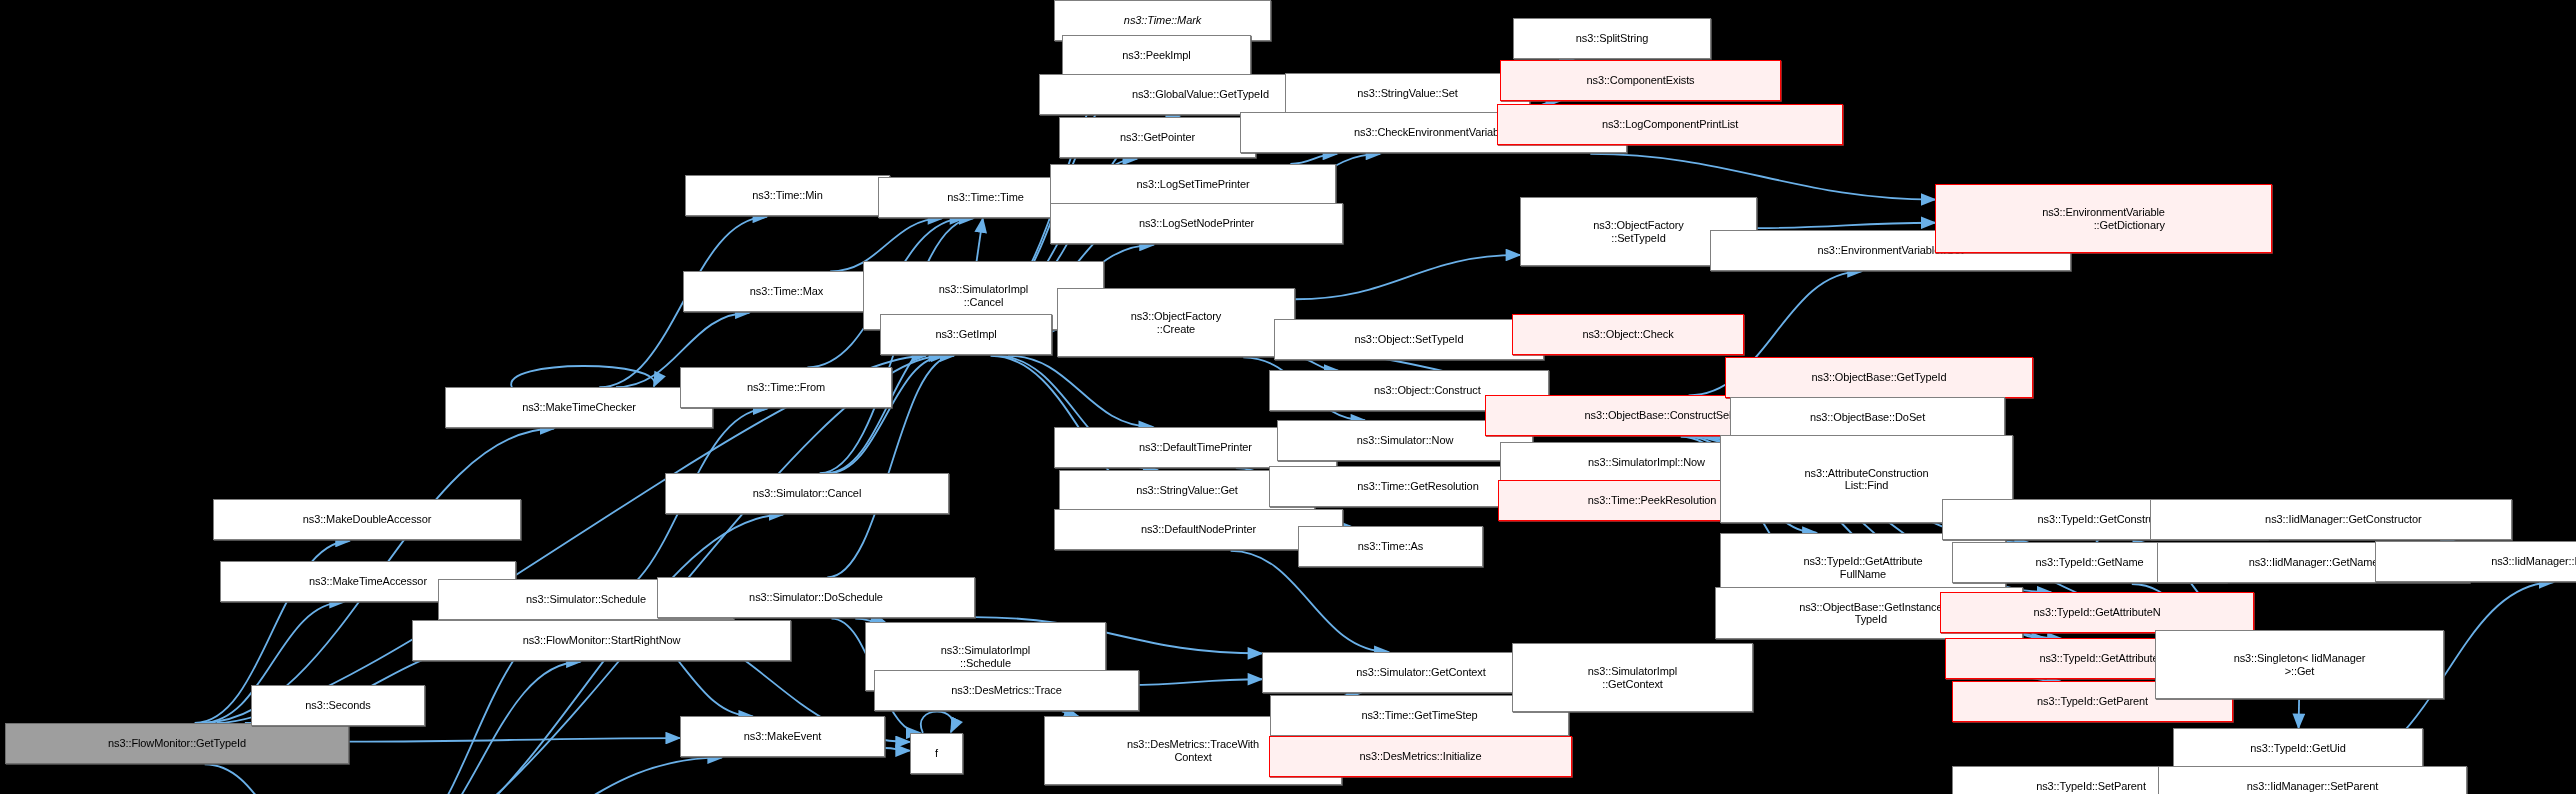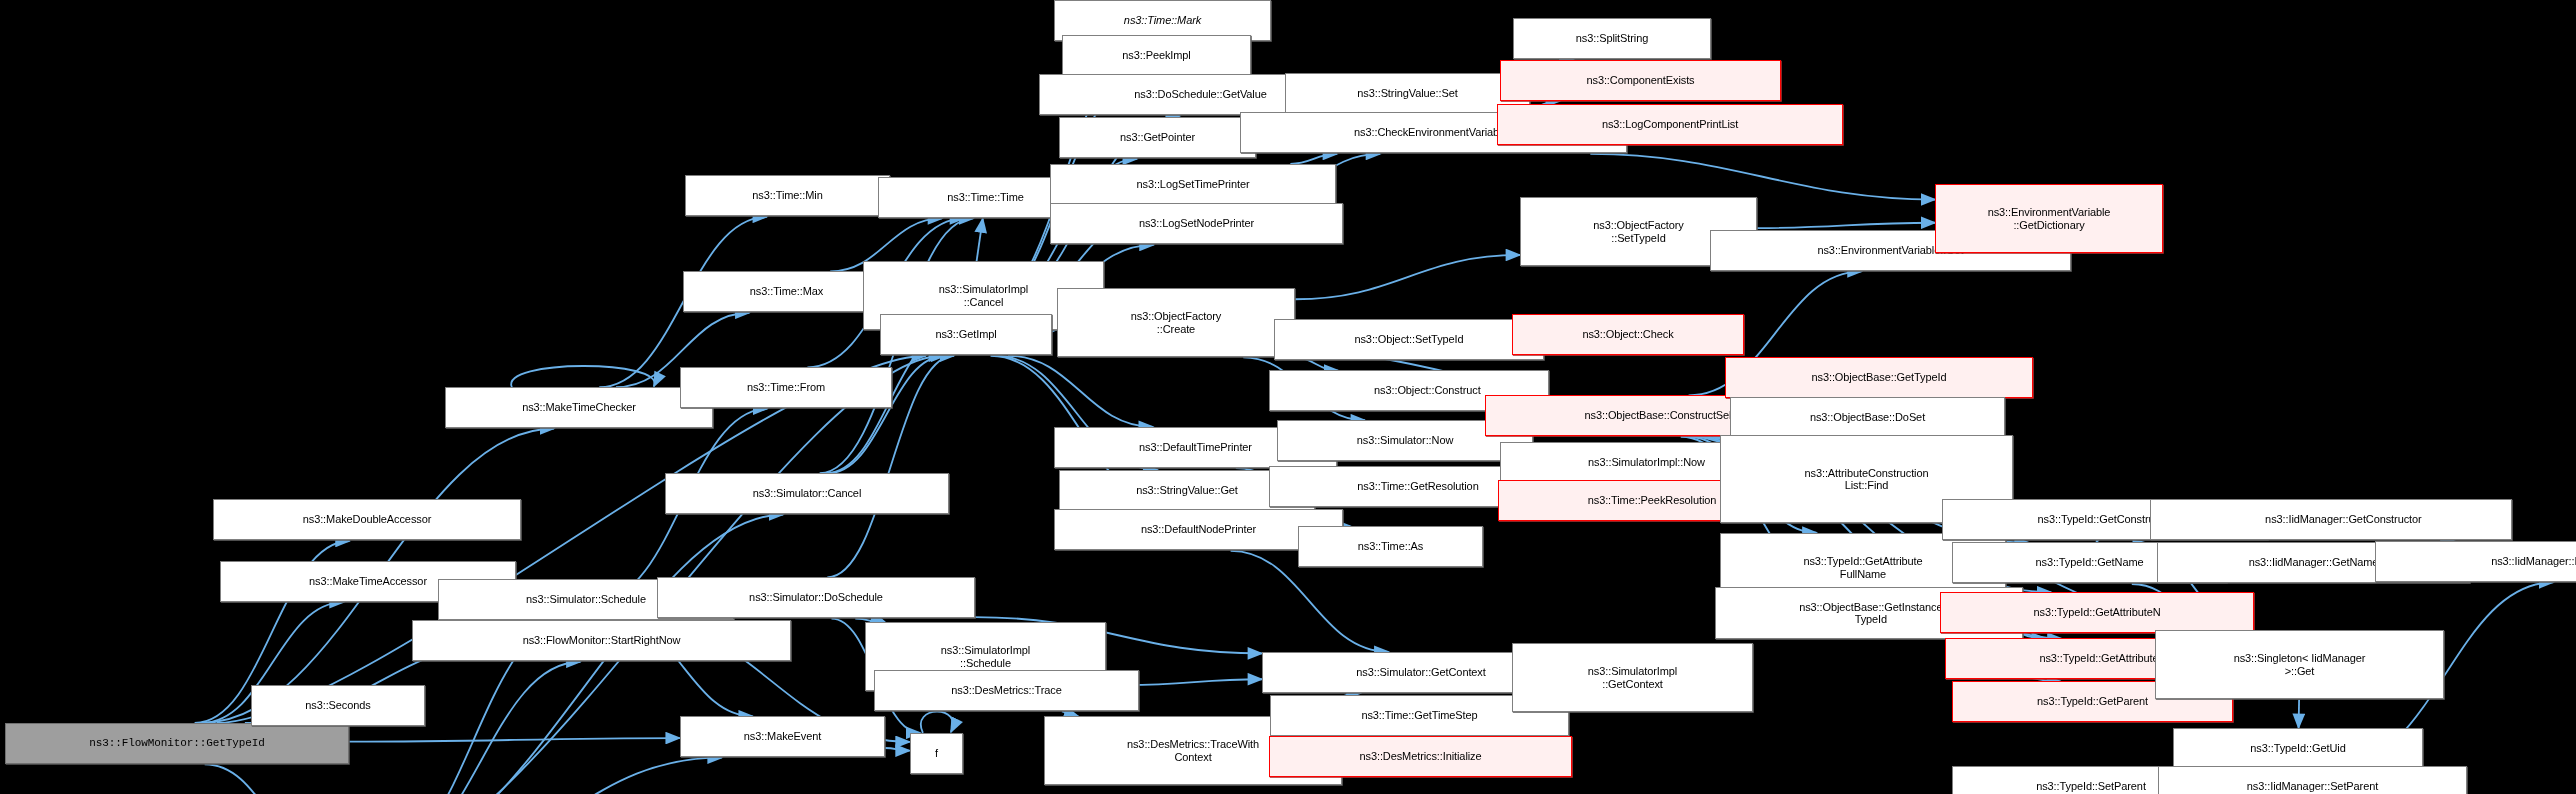--- a/index.html
+++ b/index.html
@@ -149,21 +149,21 @@
         <path d="M2669.4444444444443,824 C2640.894444444444,824 2634.55,835.3745019920319 2606,835.3745019920319" marker-end="url(#ah)"></path>
         <path d="M2664.413043478261,926 L2642.586956521739,930" marker-end="url(#ah)"></path>
         <path d="M2696,951 C2657.3,951 2648.7,951 2610,951" marker-end="url(#ah)"></path>
         <path d="M2968,654 L2968,654" marker-end="url(#ah)"></path>
         <path d="M2986,679.81875 C2934.7,679.81875 2923.3,680.53125 2872,680.53125" marker-end="url(#ah)"></path>
         <path d="M2826.4117647058824,926 C2943.9411764705883,926 2970.0588235294117,704 3087.5882352941176,704" marker-end="url(#ah)"></path>
         <path d="M2780.168316831683,846 L2779.4950495049507,880" marker-end="url(#ah)"></path>
       </g>
   </svg>
   <div id="nodes">
-      <div class="node root" style="left: 5px; top: 723px; width: 344px; height: 41px; font-family: Liberation Mono, monospace;">ns3::FlowMonitor::GetTypeId</div>
+      <div class="node root" style="left: 5px; top: 723px; width: 344px; height: 41px;">ns3::FlowMonitor::GetTypeId</div>
       <div class="node" style="left: 213px; top: 499px; width: 308px; height: 41px;">ns3::MakeDoubleAccessor</div>
       <div class="node" style="left: 220px; top: 561px; width: 296px; height: 41px;">ns3::MakeTimeAccessor</div>
       <div class="node" style="left: 251px; top: 685px; width: 174px; height: 41px;">ns3::Seconds</div>
       <div class="node" style="left: 445px; top: 387px; width: 268px; height: 41px;">ns3::MakeTimeChecker</div>
       <div class="node" style="left: 440px; top: 600px; width: 278px; height: 41px;">ns3::Time::FromDouble</div>
       <div class="node" style="left: 438px; top: 579px; width: 296px; height: 41px;">ns3::Simulator::Schedule</div>
       <div class="node" style="left: 412px; top: 620px; width: 379px; height: 41px;">ns3::FlowMonitor::StartRightNow</div>
       <div class="node" style="left: 685px; top: 175px; width: 205px; height: 41px;">ns3::Time::Min</div>
       <div class="node" style="left: 683px; top: 271px; width: 207px; height: 41px;">ns3::Time::Max</div>
       <div class="node" style="left: 680px; top: 367px; width: 212px; height: 41px;">ns3::Time::From</div>
@@ -173,21 +173,21 @@
 ::Cancel</div>
       <div class="node" style="left: 880px; top: 314px; width: 172px; height: 41px;">ns3::GetImpl</div>
       <div class="node" style="left: 657px; top: 577px; width: 318px; height: 41px;">ns3::Simulator::DoSchedule</div>
       <div class="node" style="left: 865px; top: 622px; width: 241px; height: 69px;">ns3::SimulatorImpl
 ::Schedule</div>
       <div class="node" style="left: 874px; top: 670px; width: 265px; height: 41px;">ns3::DesMetrics::Trace</div>
       <div class="node" style="left: 680px; top: 716px; width: 205px; height: 41px;">ns3::MakeEvent</div>
       <div class="node" style="left: 910px; top: 733px; width: 53px; height: 41px;">f</div>
       <div class="node" style="left: 1054px; top: 0px; width: 217px; height: 41px; font-style: italic;">ns3::Time::Mark</div>
       <div class="node" style="left: 1062px; top: 35px; width: 189px; height: 41px;">ns3::PeekImpl</div>
-      <div class="node" style="left: 1039px; top: 74px; width: 323px; height: 41px;">ns3::DoSchedule::GetValue</div>
+      <div class="node" style="left: 1039px; top: 74px; width: 323px; height: 41px;">ns3::GlobalValue::GetTypeId</div>
       <div class="node" style="left: 1059px; top: 117px; width: 197px; height: 41px;">ns3::GetPointer</div>
       <div class="node" style="left: 1050px; top: 164px; width: 286px; height: 41px;">ns3::LogSetTimePrinter</div>
       <div class="node" style="left: 1050px; top: 203px; width: 293px; height: 41px;">ns3::LogSetNodePrinter</div>
       <div class="node" style="left: 1057px; top: 288px; width: 238px; height: 69px;">ns3::ObjectFactory
 ::Create</div>
       <div class="node" style="left: 1054px; top: 427px; width: 283px; height: 41px;">ns3::DefaultTimePrinter</div>
       <div class="node" style="left: 1059px; top: 470px; width: 256px; height: 41px;">ns3::StringValue::Get</div>
       <div class="node" style="left: 1054px; top: 509px; width: 289px; height: 41px;">ns3::DefaultNodePrinter</div>
       <div class="node" style="left: 1044px; top: 716px; width: 298px; height: 69px;">ns3::DesMetrics::TraceWith
 Context</div>
@@ -200,21 +200,21 @@
       <div class="node" style="left: 1298px; top: 526px; width: 185px; height: 41px;">ns3::Time::As</div>
       <div class="node" style="left: 1262px; top: 652px; width: 318px; height: 41px;">ns3::Simulator::GetContext</div>
       <div class="node" style="left: 1270px; top: 695px; width: 299px; height: 41px;">ns3::Time::GetTimeStep</div>
       <div class="node hl" style="left: 1269px; top: 736px; width: 303px; height: 41px;">ns3::DesMetrics::Initialize</div>
       <div class="node" style="left: 1513px; top: 18px; width: 198px; height: 41px;">ns3::SplitString</div>
       <div class="node hl" style="left: 1500px; top: 60px; width: 281px; height: 41px;">ns3::ComponentExists</div>
       <div class="node hl" style="left: 1497px; top: 104px; width: 346px; height: 41px;">ns3::LogComponentPrintList</div>
       <div class="node" style="left: 1520px; top: 197px; width: 237px; height: 69px;">ns3::ObjectFactory
 ::SetTypeId</div>
       <div class="node" style="left: 1710px; top: 230px; width: 361px; height: 41px;">ns3::EnvironmentVariable::Get</div>
-      <div class="node hl" style="left: 1935px; top: 184px; width: 228px; height: 69px;">ns3::EnvironmentVariable
+      <div class="node hl" style="left: 1935px; top: 184px; width: 337px; height: 69px; text-align: right;">ns3::EnvironmentVariable
 ::GetDictionary</div>
       <div class="node hl" style="left: 1512px; top: 314px; width: 232px; height: 41px;">ns3::Object::Check</div>
       <div class="node hl" style="left: 1485px; top: 395px; width: 349px; height: 41px;">ns3::ObjectBase::ConstructSelf</div>
       <div class="node" style="left: 1500px; top: 442px; width: 293px; height: 41px;">ns3::SimulatorImpl::Now</div>
       <div class="node hl" style="left: 1498px; top: 480px; width: 308px; height: 41px;">ns3::Time::PeekResolution</div>
       <div class="node hl" style="left: 1725px; top: 357px; width: 308px; height: 41px;">ns3::ObjectBase::GetTypeId</div>
       <div class="node" style="left: 1730px; top: 397px; width: 275px; height: 41px;">ns3::ObjectBase::DoSet</div>
       <div class="node" style="left: 1720px; top: 435px; width: 293px; height: 88px;">ns3::AttributeConstruction
 List::Find</div>
       <div class="node" style="left: 1720px; top: 533px; width: 286px; height: 69px;">ns3::TypeId::GetAttribute

